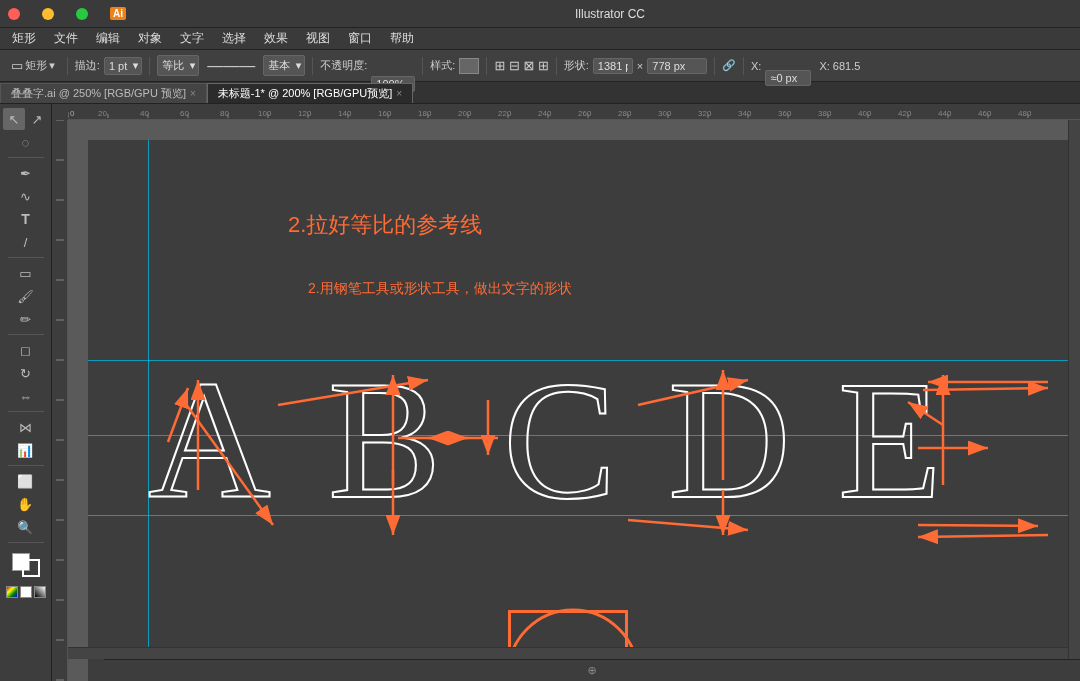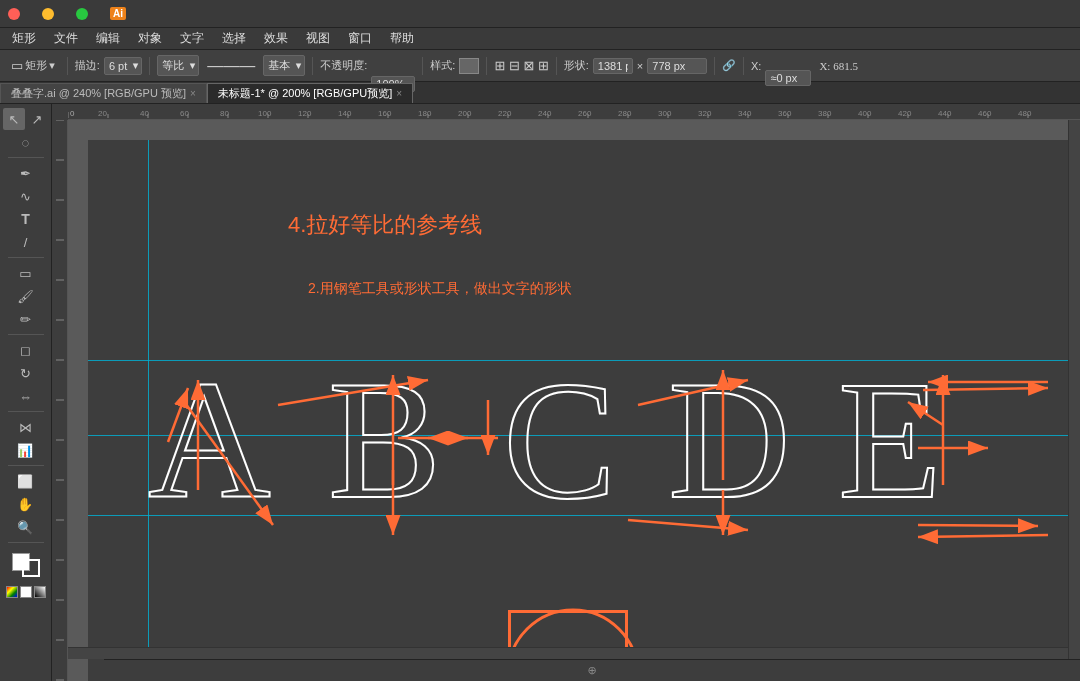--- a/index.html
+++ b/index.html
@@ -299,20 +299,23 @@
     }
   </style>
 </head>
 <body>
 
 <div id="titlebar">
   <span class="traffic-light tl-close"></span>
   <span class="traffic-light tl-min"></span>
   <span class="traffic-light tl-max"></span>
   <span class="ai-icon">Ai</span>
+  <div id="titlebar-center">
+    <span>Illustrator CC</span>
+  </div>
 </div>
 
 <div id="menubar">
   <span class="menu-item">矩形</span>
   <span class="menu-item">文件</span>
   <span class="menu-item">编辑</span>
   <span class="menu-item">对象</span>
   <span class="menu-item">文字</span>
   <span class="menu-item">选择</span>
   <span class="menu-item">效果</span>
@@ -322,21 +325,21 @@
 </div>
 
 <div id="toolbar">
   <span class="tb-item">
     <span style="font-size:13px;">▭</span>
     <span>矩形</span>
     <span>▾</span>
   </span>
   <div class="tb-sep"></div>
   <span>描边:</span>
-  <span class="tb-dropdown">6 pt</span>
+  <span class="tb-dropdown">1 pt</span>
   <div class="tb-sep"></div>
   <span class="tb-dropdown">等比</span>
   <span style="font-size:16px;padding:0 4px;">———</span>
   <span class="tb-dropdown">基本</span>
   <div class="tb-sep"></div>
   <span>不透明度:</span>
   <input class="tb-input" style="width: 44px; margin-top: 36px;" value="100%">
   <div class="tb-sep"></div>
   <span>样式:</span>
   <span style="width:20px;height:16px;background:#666;display:inline-block;border:1px solid #888;"></span>
@@ -345,26 +348,26 @@
   <div class="tb-sep"></div>
   <span>形状:</span>
   <input class="tb-input" style="width: 40px;" value="1381 px">
   <span> × </span>
   <input class="tb-input" style="width: 60px;" value="778 px">
   <div class="tb-sep"></div>
   <span style="font-size:11px;">🔗</span>
   <div class="tb-sep"></div>
   <span>X:</span>
   <input class="tb-input" style="width: 46px; margin-top: 25px;" value="≈0 px">
-  <span style="padding-left:4px;font-family:Liberation Serif, serif;">X: 681.5</span>
+  <span style="padding-left:4px;">X: 681.5</span>
 </div>
 
 <div id="tabs">
   <div class="tab">
-    <span>叠叠字.ai @ 240% [RGB/GPU 预览]</span>
+    <span>叠叠字.ai @ 250% [RGB/GPU 预览]</span>
     <span class="tab-close">×</span>
   </div>
   <div class="tab active">
     <span>未标题-1* @ 200% [RGB/GPU预览]</span>
     <span class="tab-close">×</span>
   </div>
 </div>
 
 <div id="main-layout">
 
@@ -487,21 +490,21 @@
           <line x1="4" y1="520" x2="12" y2="520" stroke="#888"></line>
           <line x1="4" y1="560" x2="12" y2="560" stroke="#888"></line>
         </g>
       </svg>
     </div>
 
     <div id="canvas-area">
 
       <div id="artboard">
 
-        <div class="annotation" style="top:70px; left:200px; font-size:22px;">4.拉好等比的参考线</div>
+        <div class="annotation" style="top:70px; left:200px; font-size:22px;">2.拉好等比的参考线</div>
         <div class="annotation" style="top:140px; left:220px; font-size:14px;">2.用钢笔工具或形状工具，做出文字的形状</div>
 
         <div class="guide-h" style="top:220px;"></div>
         <div class="guide-h" style="top:295px;"></div>
         <div class="guide-h" style="top:375px;"></div>
         <div class="guide-v" style="left:60px;"></div>
 
         <div style="position:absolute;top:215px;left:60px;font-family:'Georgia',serif;font-size:170px;font-weight:100;-webkit-text-stroke:2px white;color:transparent;line-height:1;">A</div>
         <div style="position:absolute;top:215px;left:240px;font-family:'Georgia',serif;font-size:170px;font-weight:100;-webkit-text-stroke:2px white;color:transparent;line-height:1;">B</div>
         <div style="position:absolute;top:215px;left:415px;font-family:'Georgia',serif;font-size:170px;font-weight:100;-webkit-text-stroke:2px white;color:transparent;line-height:1;">C</div>

